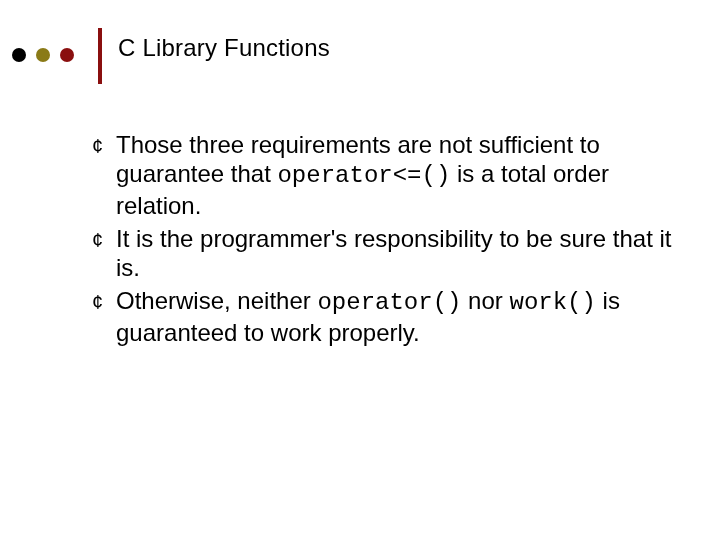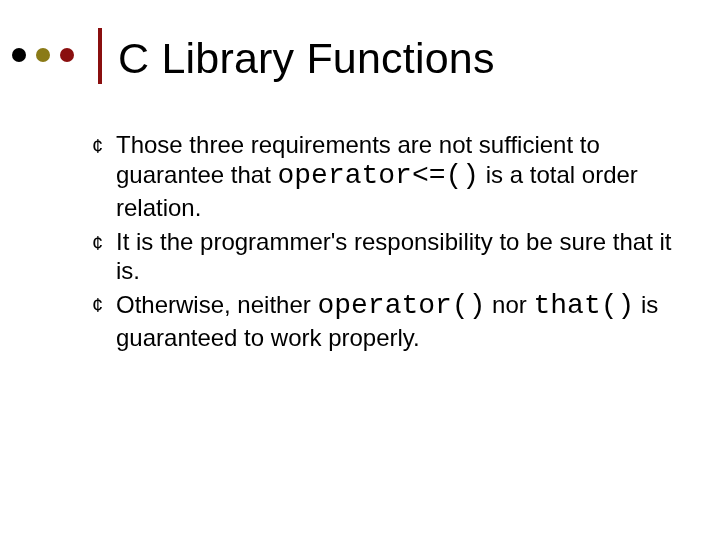--- a/index.html
+++ b/index.html
@@ -43,21 +43,21 @@
     left: 98px;
     top: 0;
     width: 4px;
     height: 56px;
     background: #8a0f0f;
   }
   .title {
     position: absolute;
     left: 118px;
     top: 6px;
-    font-size: 43px;
+    font-size: 24px;
     font-weight: 400;
     letter-spacing: 0.2px;
   }
   .body {
     position: absolute;
     top: 130px;
     left: 92px;
     width: 580px;
     font-size: 24px;
     line-height: 1.22;
@@ -70,21 +70,21 @@
     flex: 0 0 24px;
     font-size: 20px;
     line-height: 1.3;
     padding-top: 3px;
   }
   .btext {
     flex: 1;
   }
   code.inline {
     font-family: "Courier New", Courier, monospace;
-    font-size: 28px;
+    font-size: 24px;
     white-space: nowrap;
   }
 </style>
 </head>
 <body>
 
 <div class="slide">
 
   <div class="header">
     <div class="dots">
@@ -108,19 +108,19 @@
     <div class="bullet">
       <div class="bmark">¢</div>
       <div class="btext">
         <span>It is the programmer's responsibility to be sure that it is.</span>
       </div>
     </div>
 
     <div class="bullet">
       <div class="bmark">¢</div>
       <div class="btext">
-        <span>Otherwise, neither </span><code class="inline">operator()</code><span> nor </span><code class="inline">that()</code><span> is guaranteed to work properly.</span>
+        <span>Otherwise, neither </span><code class="inline">operator()</code><span> nor </span><code class="inline">work()</code><span> is guaranteed to work properly.</span>
       </div>
     </div>
 
   </div>
 
 </div>
 
 </body></html>

